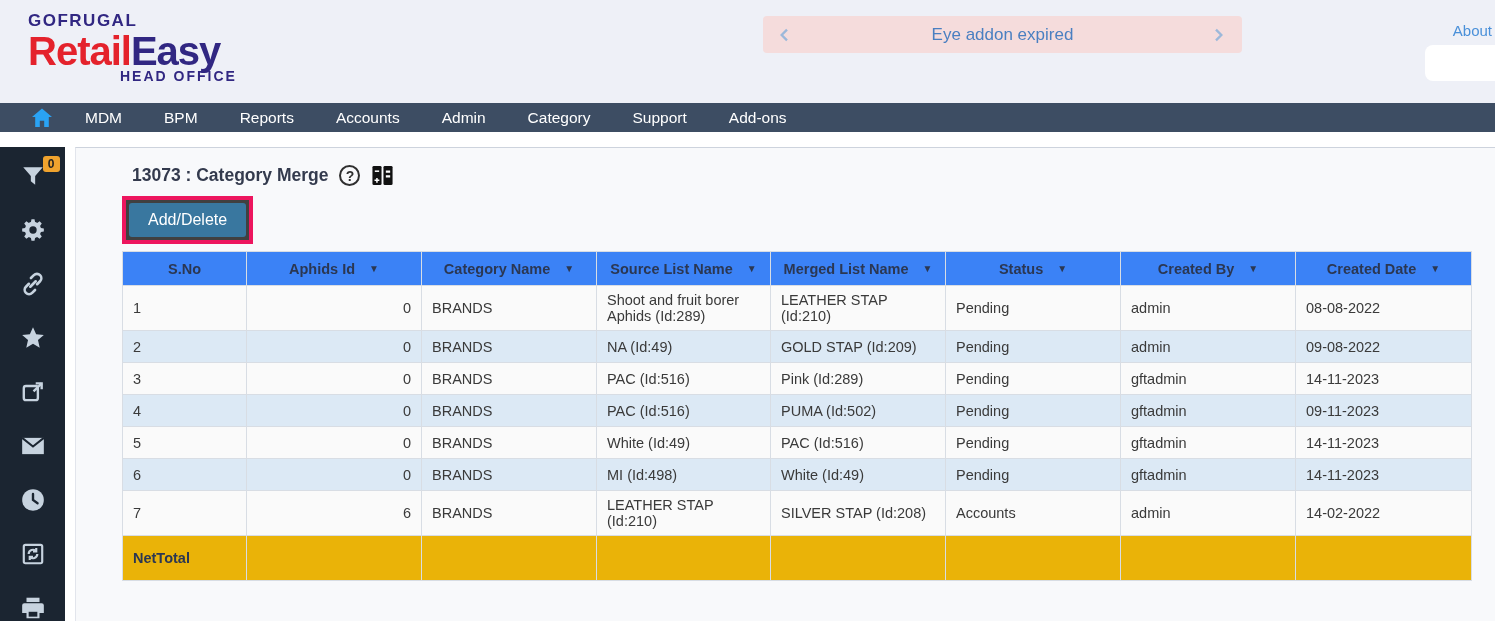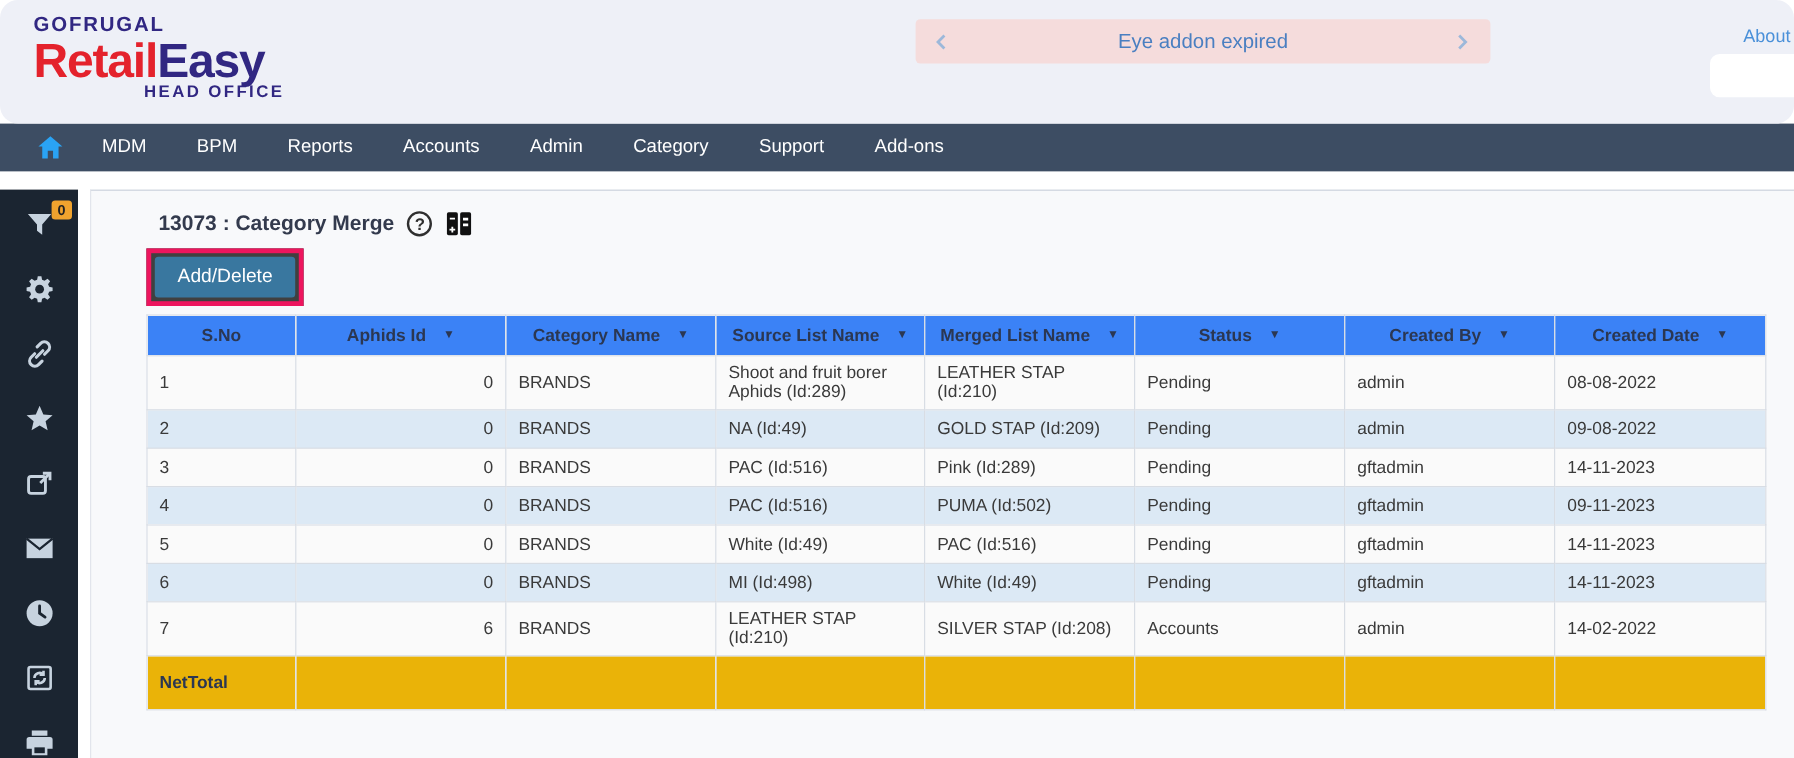--- a/index.html
+++ b/index.html
@@ -4,21 +4,21 @@
 <style>
   * { box-sizing: border-box; }
   html,body { margin:0; padding:0; }
   body {
     width:1495px; height:632px; overflow:hidden; position:relative;
     font-family:"Liberation Sans","DejaVu Sans",sans-serif;
     background:#ffffff;
   }
 
   
-  .top-header { position:relative; height:103px; background:#eef0f7;border-radius:15px; }
+  .top-header { position:relative; height:103px; background:#eef0f7; }
   .logo { position:absolute; left:28px; top:12px; line-height:1; }
   .logo-brand { font-size:17px; font-weight:bold; color:#312782; letter-spacing:1.5px; }
   .logo-product { font-size:40px; font-weight:bold; margin-top:2px; letter-spacing:-1px; }
   .logo-product .red { color:#e4222c; }
   .logo-product .navy { color:#312782; }
   .logo-sub { font-size:14px; font-weight:bold; color:#312782; letter-spacing:2px; margin:-2px 0 0 92px; }
 
   .banner {
     position:absolute; left:763px; top:16px; width:479px; height:37px;
     background:#f5dcdc; border-radius:4px;
@@ -26,21 +26,21 @@
     padding:0 14px;
   }
   .banner-text { color:#4a7fc1; font-size:17px; }
   .banner-chevron { width:18px; height:18px; cursor:pointer; display:flex; align-items:center; }
   .banner-chevron svg { stroke:#9cb8da; stroke-width:3.5; fill:none; width:16px; height:16px; }
 
   .about-link { position:absolute; top:22px; right:3px; color:#4a90d9; font-size:15px; cursor:pointer; }
   .mini-search { position:absolute; top:45px; right:-26px; width:96px; height:36px; background:#ffffff; border-radius:8px; }
 
   
-  .navbar { height:40px; background:#3d4d63; display:flex; align-items:center; padding-left:20px; }
+  .navbar { height:29px; background:#3d4d63; display:flex; align-items:center; padding-left:20px; }
   .nav-home { width:44px; display:flex; justify-content:center; cursor:pointer; }
   .nav-home svg { width:24px; height:24px; fill:#2aa3f4; }
   .nav-item { color:#ffffff; font-size:15.5px; padding:0 21px; cursor:pointer; }
 
   
   .content { position:relative; height:489px; background:#ffffff; }
 
   .sidebar {
     position:absolute; left:0; top:15px; bottom:0; width:65px;
     background:#1b2531; display:flex; flex-direction:column;

